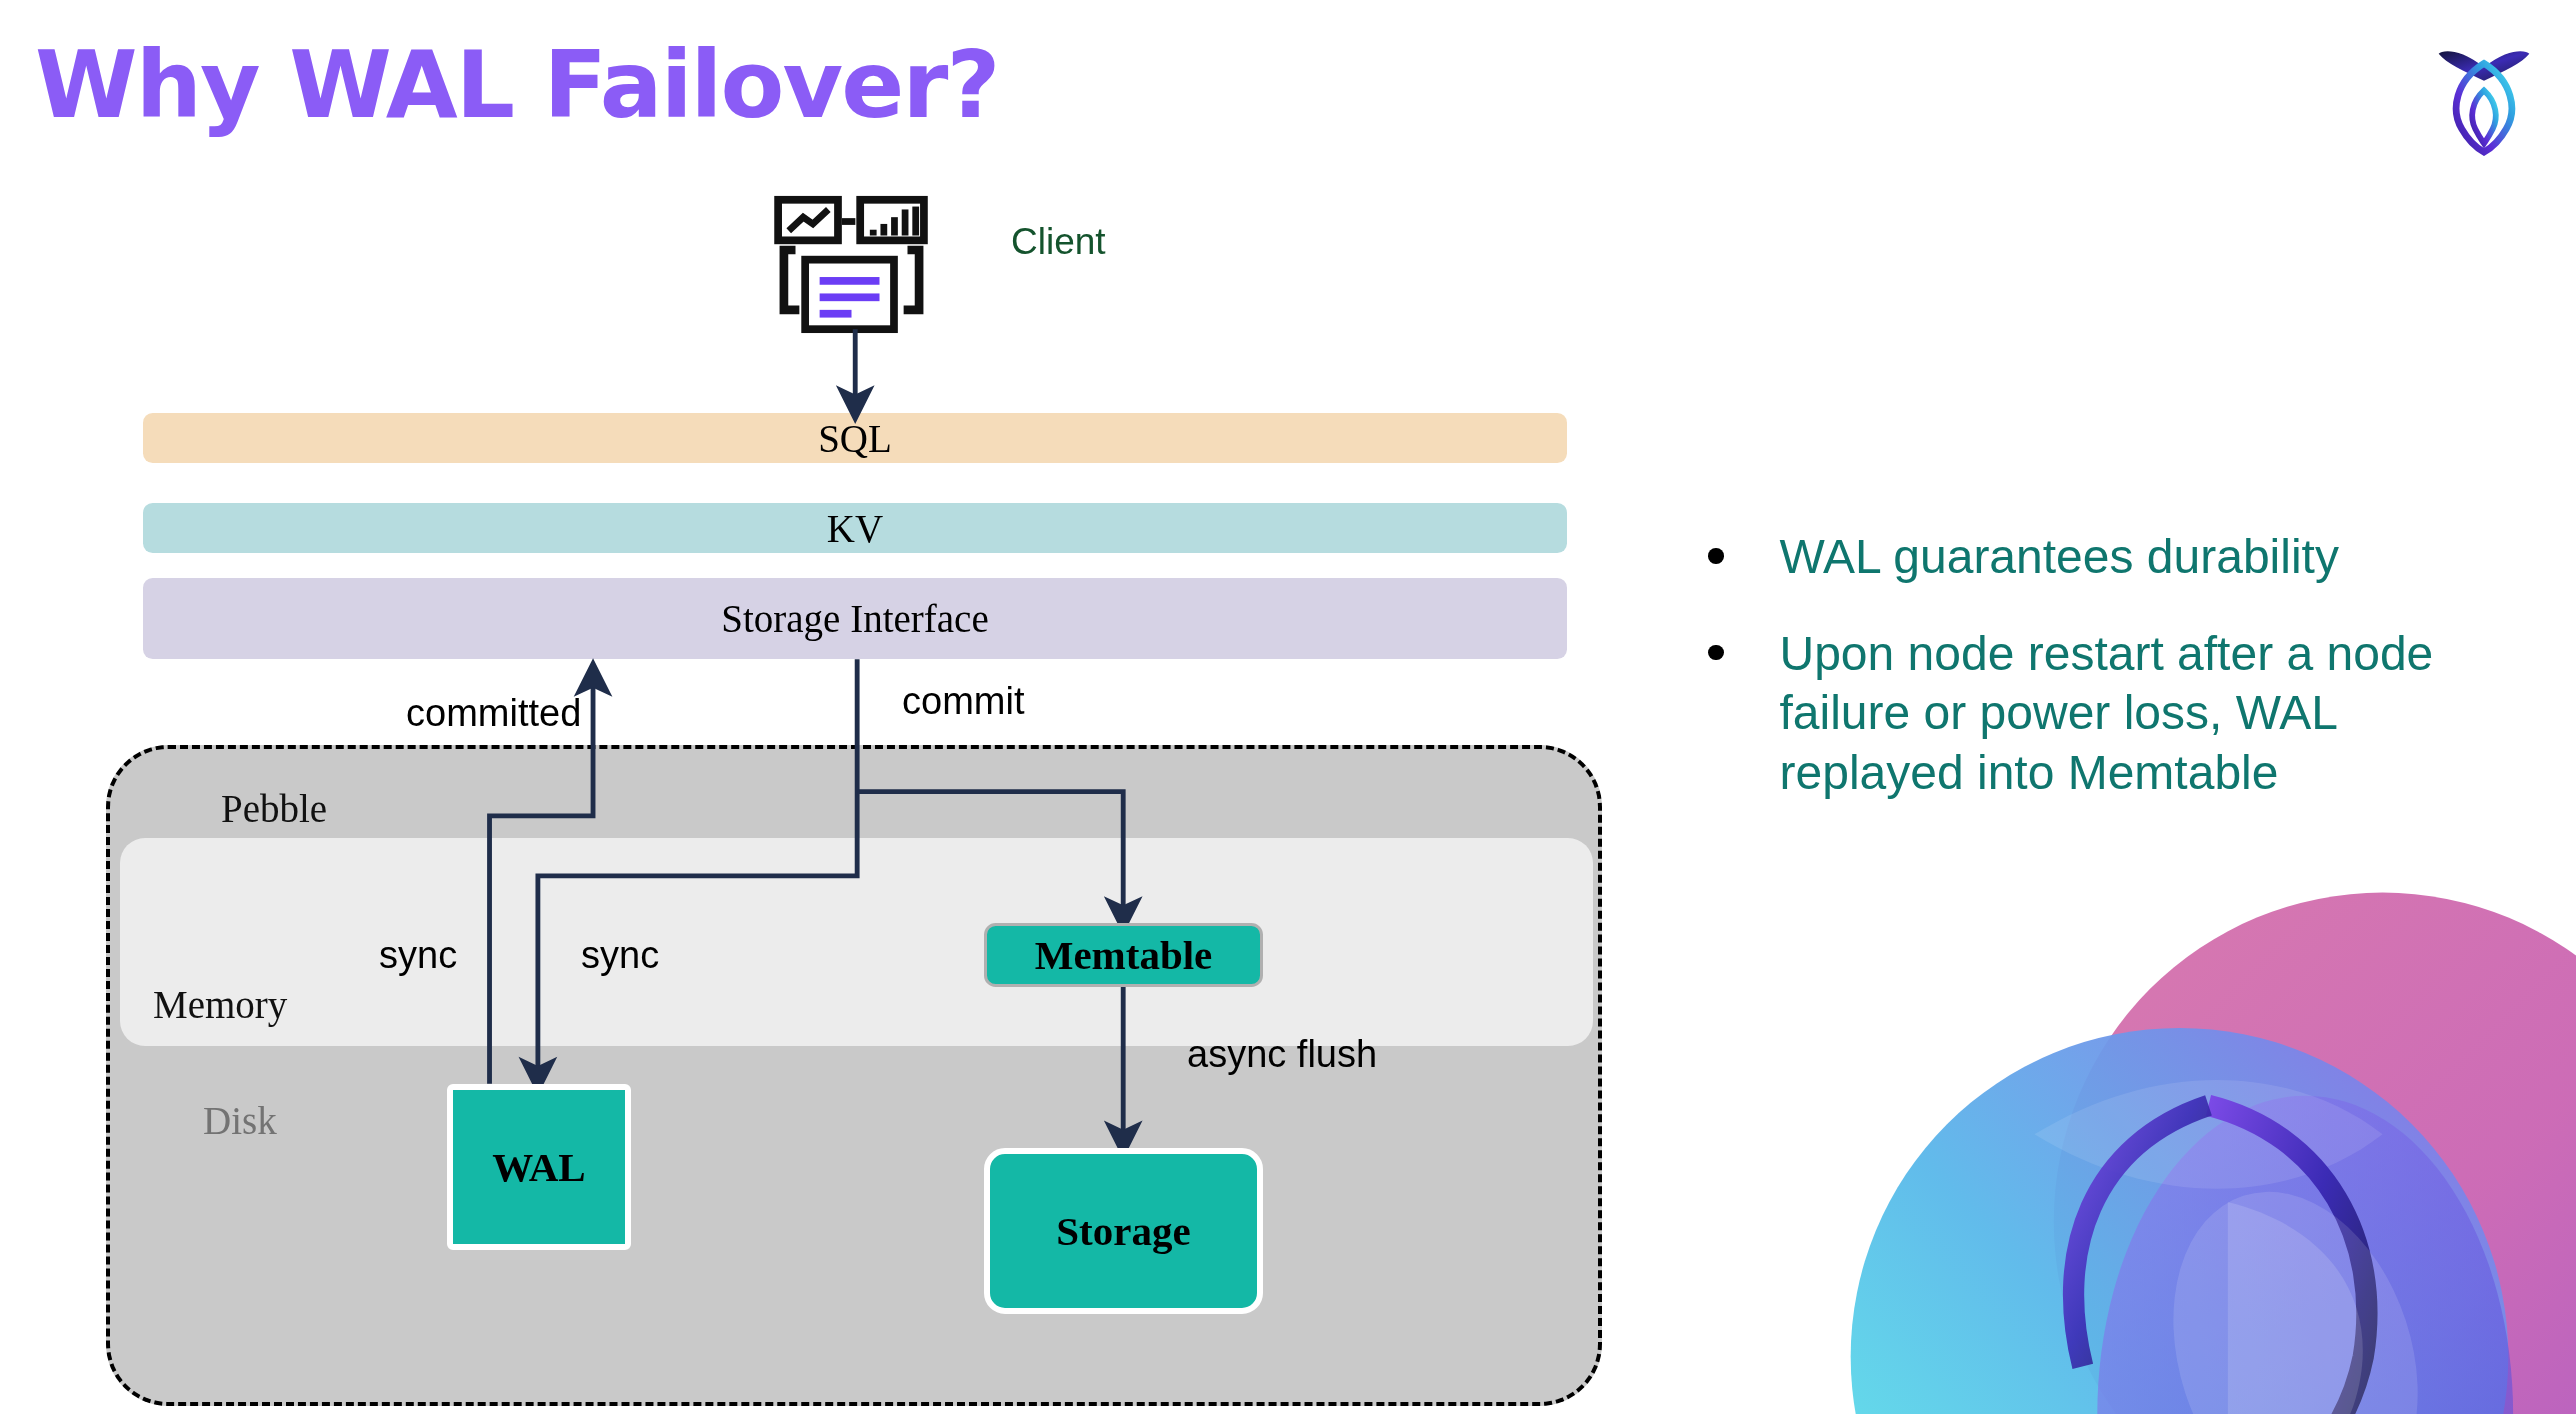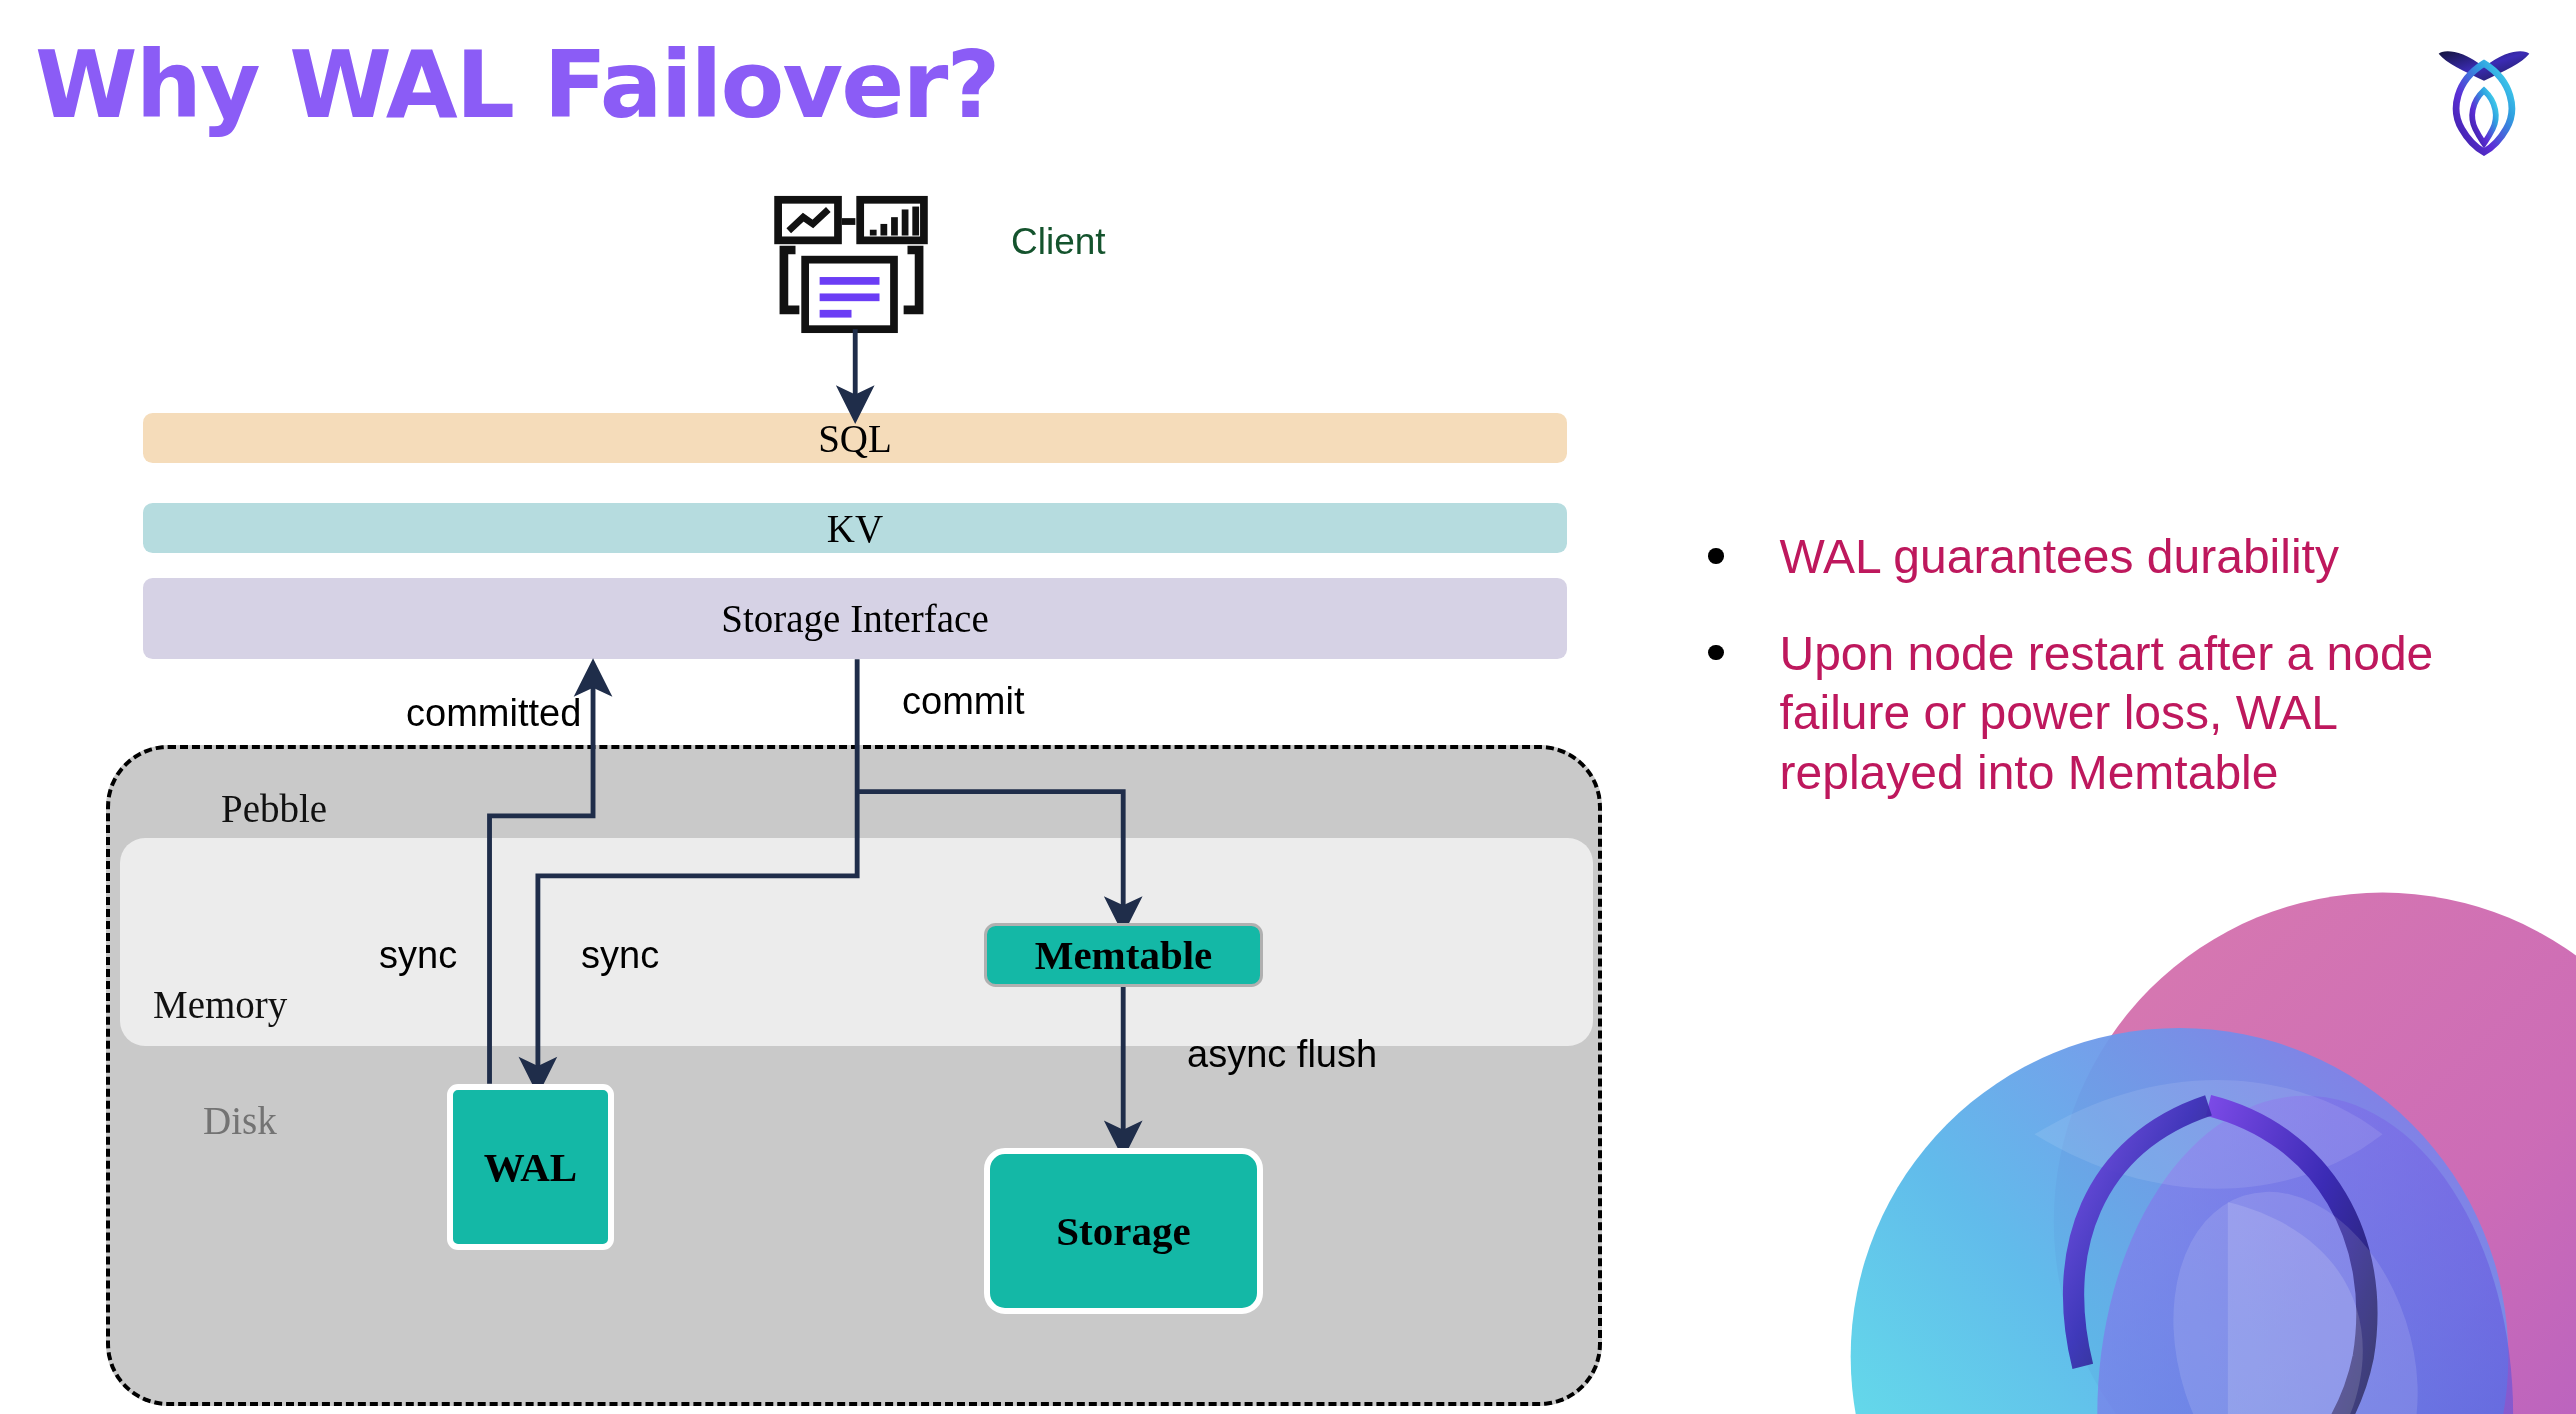--- a/index.html
+++ b/index.html
@@ -168,24 +168,24 @@
     left: 984px;
     top: 923px;
     width: 279px;
     height: 64px;
     border: 3.9px solid #b0b0b0;
     border-radius: 11.6px;
   }
   #node-wal {
     left: 447px;
     top: 1084px;
-    width: 167px;
+    width: 184px;
     height: 166px;
     border: 6.8px solid #ffffff;
-    border-radius: 11px;
+    border-radius: 6px;
   }
   #node-sstable {
     left: 984px;
     top: 1148px;
     width: 279px;
     height: 166px;
     border: 6.8px solid #ffffff;
     border-radius: 21px;
   }
 
@@ -231,21 +231,21 @@
     height: 15.5px;
     border-radius: 50%;
     background: #000000;
     margin-top: 21px;
     margin-right: 56px;
   }
   .bullet-text {
     font-family: "Liberation Sans", sans-serif;
     font-size: 48px;
     line-height: 1.24;
-    color: #be185d;
+    color: #0f766e;
   }
 </style>
 </head>
 <body>
 
 <div id="slide">
 
   <div id="slide-title">Why WAL Failover?</div>
 
   <div id="brand-logo">

